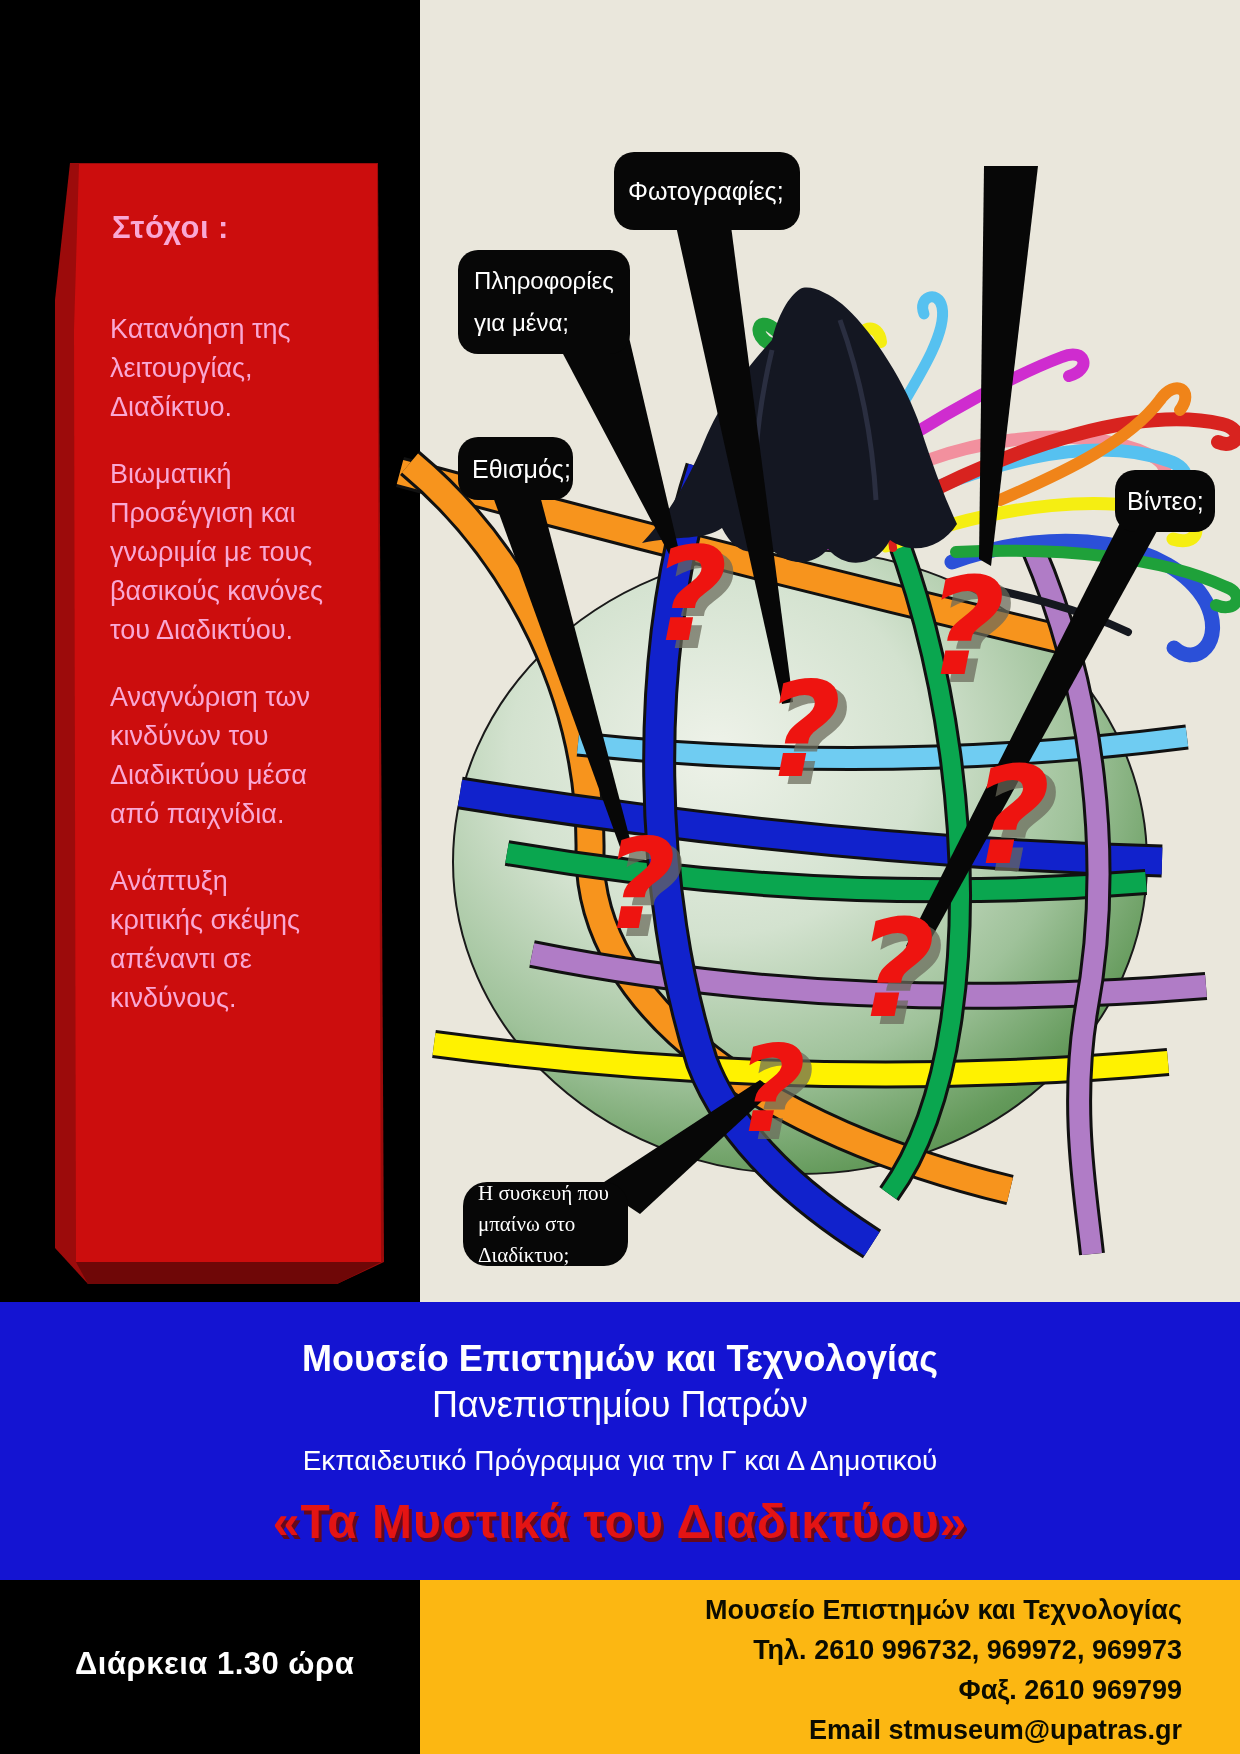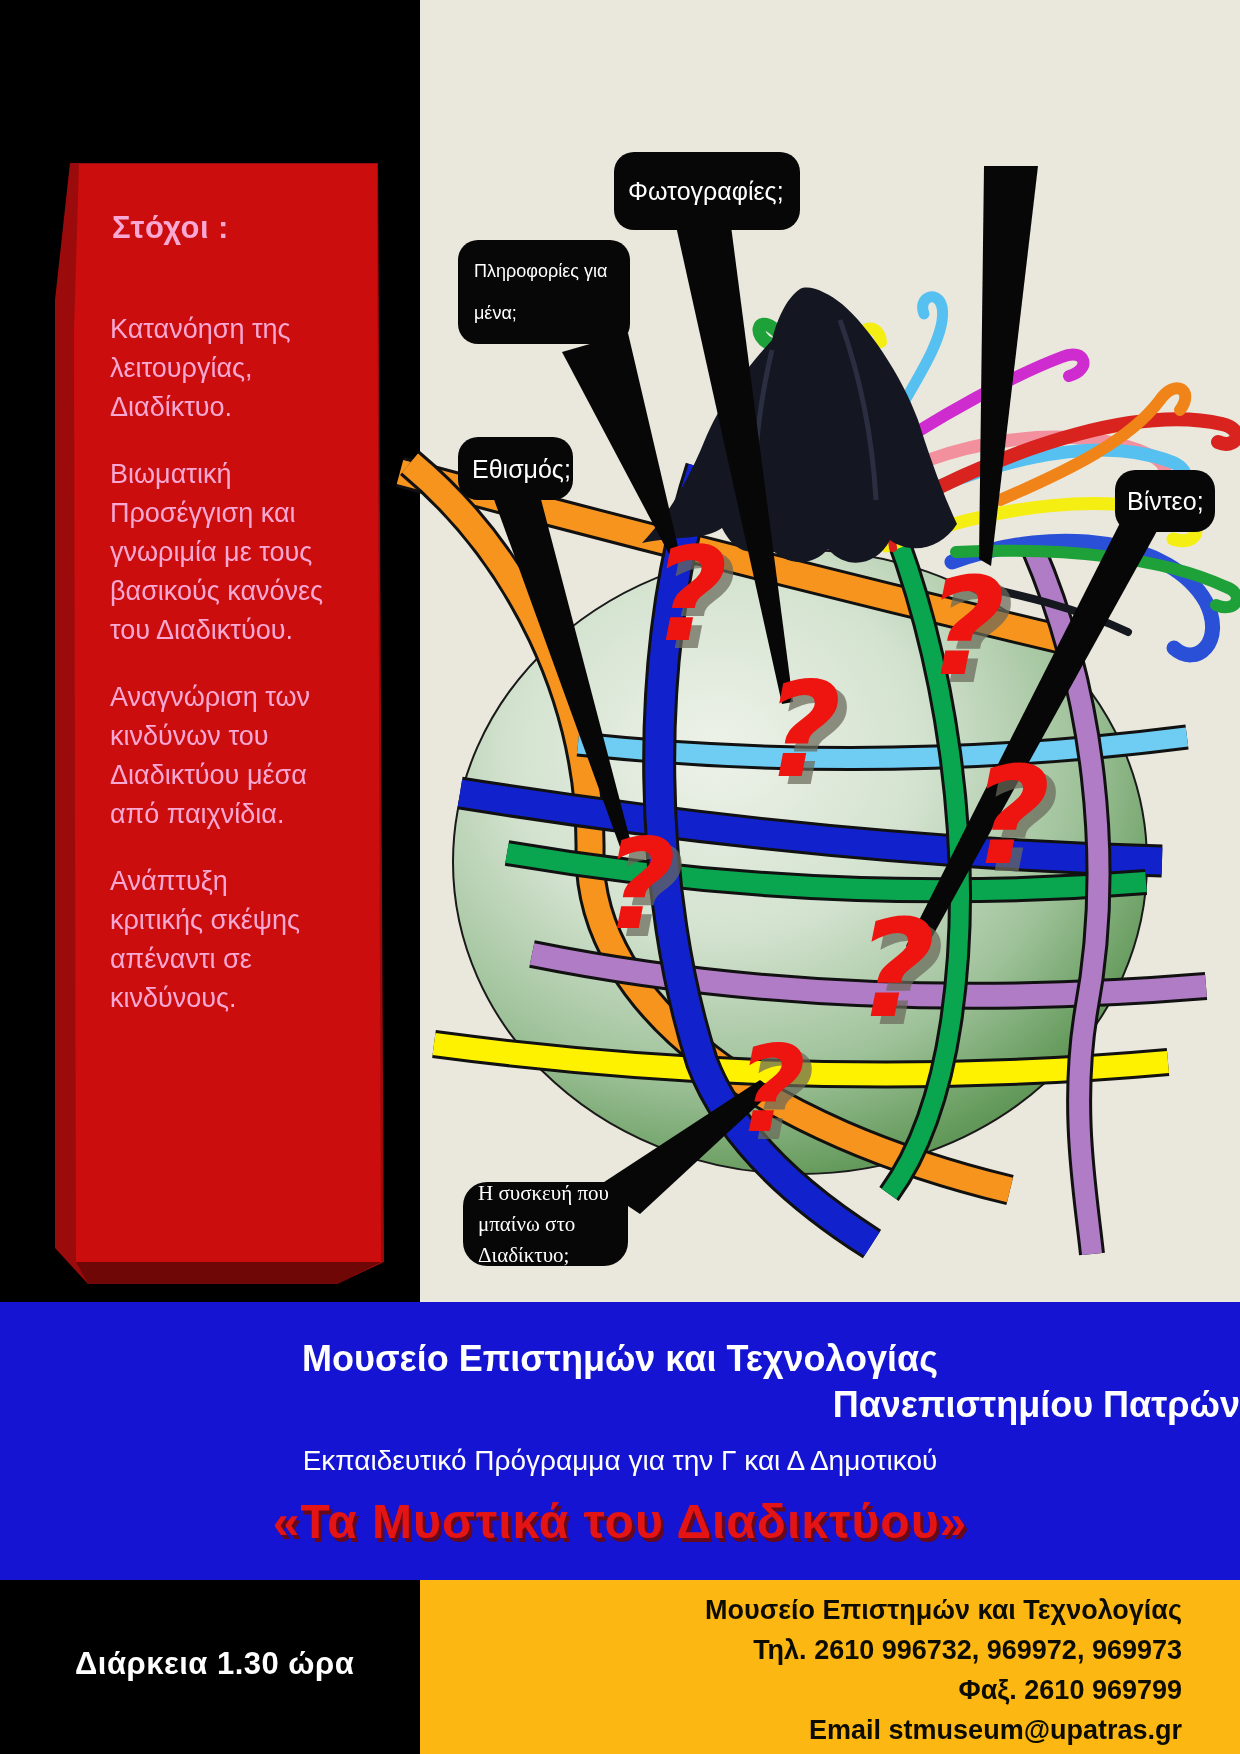--- a/index.html
+++ b/index.html
@@ -29,21 +29,21 @@
     transform:translate(-50%,-55%);
     text-shadow:9px 8px 0 rgba(105,105,90,.72);
     line-height:1;
   }
   
   .blue-band{
     position:absolute;left:0;top:1302px;width:1240px;height:278px;
     background:#1414d2;color:#fff;text-align:center;
   }
   .blue-band .l1{font-size:36px;font-weight:bold;margin-top:34px;line-height:46px;}
-  .blue-band .l2{font-size:36px;font-weight:bold;line-height:46px;text-align:right;}
+  .blue-band .l2{font-size:36px;font-weight:normal;line-height:46px;}
   .blue-band .l3{font-size:28px;font-weight:400;margin-top:13px;line-height:40px;}
   .blue-band .l4{
     font-size:48px;font-weight:bold;margin-top:13px;line-height:56px;
     color:#e41414;text-shadow:3px 4px 0 rgba(110,8,8,.9);letter-spacing:1px;
   }
   
   .footer-black{position:absolute;left:0;top:1580px;width:420px;height:174px;background:#000;}
   .duration{
     position:absolute;left:75px;top:1646px;color:#fff;
     font-size:31px;font-weight:bold;letter-spacing:.5px;
@@ -173,21 +173,21 @@
 
   <div class="goals">
     <h1>Στόχοι :</h1>
     <p>Κατανόηση της λειτουργίας, Διαδίκτυο.</p>
     <p>Βιωματική Προσέγγιση και γνωριμία με τους βασικούς κανόνες του Διαδικτύου.</p>
     <p>Αναγνώριση των  κινδύνων του Διαδικτύου μέσα από παιχνίδια.</p>
     <p>Ανάπτυξη κριτικής σκέψης απέναντι σε κινδύνους.</p>
   </div>
 
   <div class="bubble" style="left:614px;top:152px;width:186px;height:78px;padding:6px 14px;font-size:25px;">Φωτογραφίες;</div>
-  <div class="bubble" style="left:458px;top:240px;width:172px;height:104px;padding:4px 16px;font-size:18px;line-height:42px;">Πληροφορίες για μένα;</div>
+  <div class="bubble" style="left:458px;top:250px;width:172px;height:104px;padding:4px 16px;font-size:24px;line-height:42px;">Πληροφορίες για μένα;</div>
   <div class="bubble" style="left:458px;top:437px;width:115px;height:63px;padding:6px 14px;font-size:25px;">Εθισμός;</div>
   <div class="bubble" style="left:1115px;top:470px;width:100px;height:62px;padding:6px 12px;font-size:25px;">Βίντεο;</div>
   <div class="bubble serif" style="left:463px;top:1182px;width:165px;height:84px;padding:10px 15px;font-size:21px;line-height:31px;border-radius:24px;">Η συσκευή που μπαίνω  στο Διαδίκτυο;</div>
 
   <div class="blue-band">
     <div class="l1">Μουσείο  Επιστημών και Τεχνολογίας</div>
     <div class="l2">Πανεπιστημίου Πατρών</div>
     <div class="l3">Εκπαιδευτικό Πρόγραμμα για την Γ και Δ Δημοτικού</div>
     <div class="l4">«Τα Μυστικά του Διαδικτύου»</div>
   </div>

